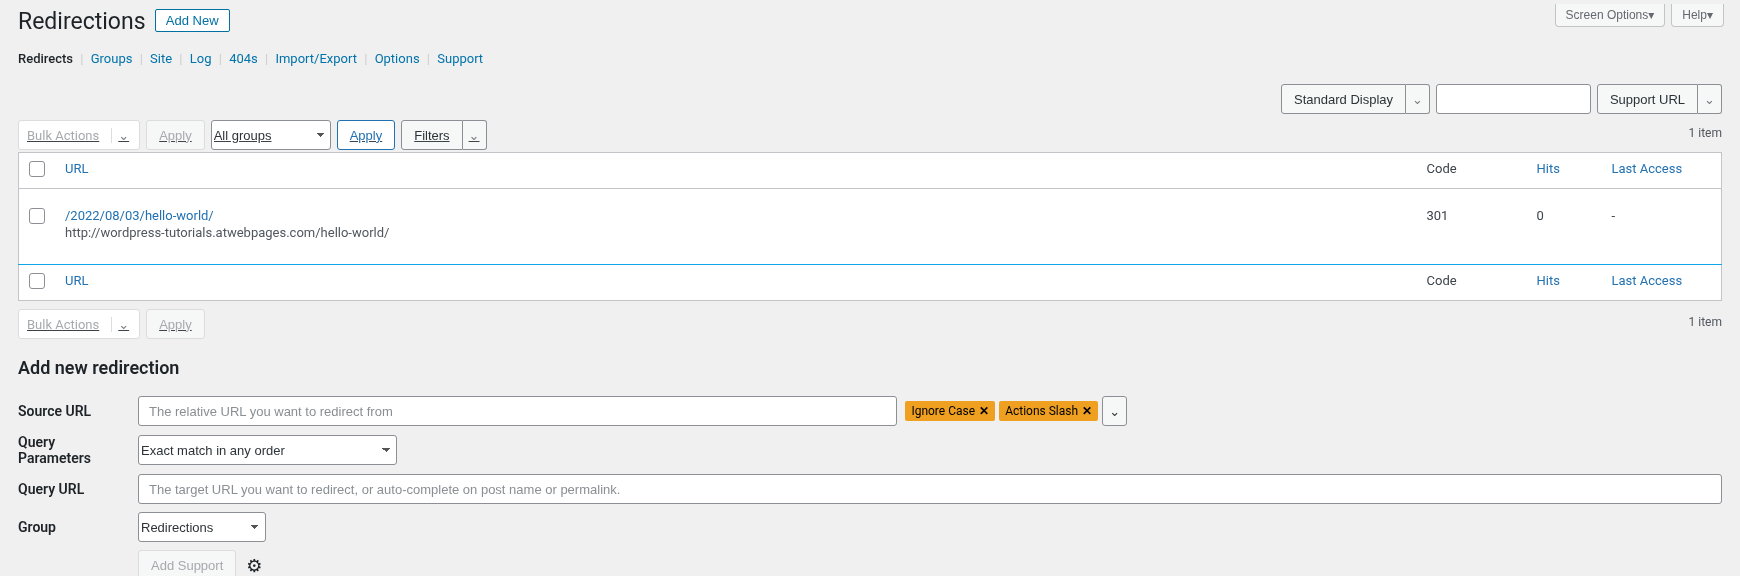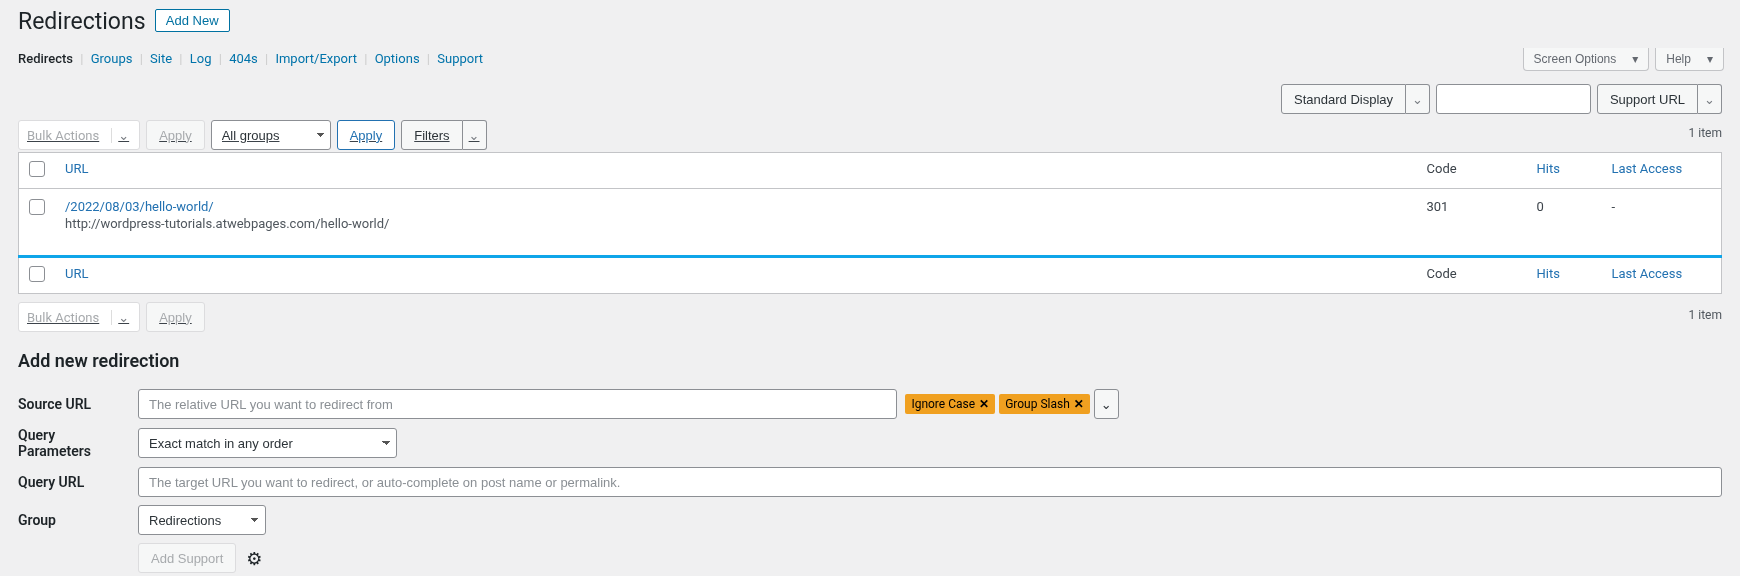--- a/index.html
+++ b/index.html
@@ -21,22 +21,21 @@
     background: #f6f7f7;
     border: 1px solid #c3c4c7;
     border-top: none;
     color: #646970;
     padding: 4px 10px;
     font-size: 12px;
     border-radius: 0 0 4px 4px;
     cursor: pointer;
     display: flex;
     align-items: center;
-    gap: 16px;
-    margin-top: 44px;
+    gap: 0;
   }
   h1 {
     font-size: 23px;
     font-weight: 400;
     color: #1d2327;
     display: inline-block;
     margin-right: 6px;
   }
   .add-new-btn {
     display: inline-block;
@@ -119,21 +118,21 @@
   }
   table.list th, table.list td {
     text-align: left;
     padding: 8px 10px;
     font-size: 13px;
     font-weight: 400;
     vertical-align: top;
   }
   table.list th { border-bottom: 1px solid #c3c4c7; }
   table.list tfoot th { border-top: 1px solid #c3c4c7; border-bottom: none; }
-  table.list tbody td { border-bottom: 3px solid #0ea5e9; padding-top:10px; padding-bottom:24px;}
+  table.list tbody td { border-bottom: 1px solid #0ea5e9; padding-top:19px; padding-bottom:24px;}
   table.list a { color: #2271b1; text-decoration: none; }
   .cb-col { width: 30px; }
   .cb {
     width:16px; height:16px; border:1px solid #8c8f94; border-radius:3px; display:inline-block; background:#fff;
   }
   .sub-url { color: #50575e; font-size: 13px; margin-top:2px; }
   .bottom-actions{ display:flex; justify-content:space-between; align-items:center; margin-top:8px; margin-bottom:18px;}
   h2 {
     font-size: 18px;
     font-weight: 600;
@@ -152,21 +151,21 @@
     background: #f0a020;
     color:#000;
     border-radius:2px;
     padding: 3px 6px;
     font-size:12px;
     display:flex; align-items:center; gap:4px;
     white-space:nowrap;
   }
   .flag .x { font-weight:700; }
   .sel {
-    height:30px; border:1px solid #8c8f94; border-radius:3px; background:#fff; padding:0 24px 0 10px; font-size:13px;
+    height:30px; border:1px solid #8c8f94; border-radius:3px; background:#fff; padding:0 24px 0 2px; font-size:13px;
     appearance:none; -webkit-appearance:none;
     background-image: linear-gradient(45deg, transparent 50%, #555 50%), linear-gradient(-45deg, transparent 50%, #555 50%);
     background-position: right 10px center, right 6px center;
     background-size: 4px 4px, 4px 4px;
     background-repeat: no-repeat;
   }
   .sel.wide{ width:259px; }
   .sel.small{ width:128px; }
   .submit-row{ display:flex; gap:10px; align-items:center; }
   .gear { font-size:18px; color:#1d2327; }
@@ -297,21 +296,21 @@
   <tbody>
       <tr>
     <td class="label-cell">Source URL</td>
     <td><input type="text" class="text-input" placeholder="The relative URL you want to redirect from" style=""></td>
     <td class="flags-cell">
       <span class="flag">
             <span>Ignore Case</span> 
             <span class="x">✕</span>
           </span>
       <span class="flag">
-            <span>Group Slash</span> 
+            <span>Actions Slash</span> 
             <span class="x">✕</span>
           </span>
       <button class="btn" style="padding:0 6px;"><span>⌄</span></button>
     </td>
   </tr>
   <tr>
     <td class="label-cell">Query Parameters</td>
     <td colspan="2">
       <select class="sel wide">
         <option>Exact match in any order</option>

